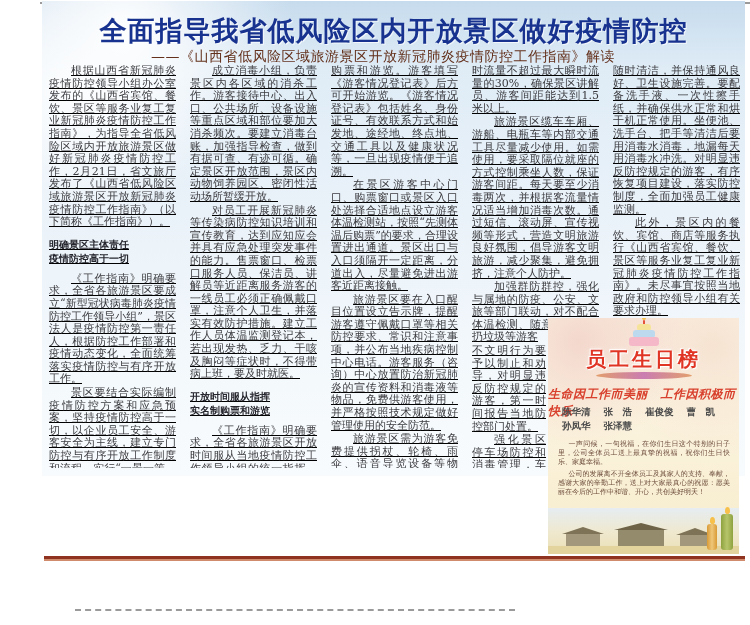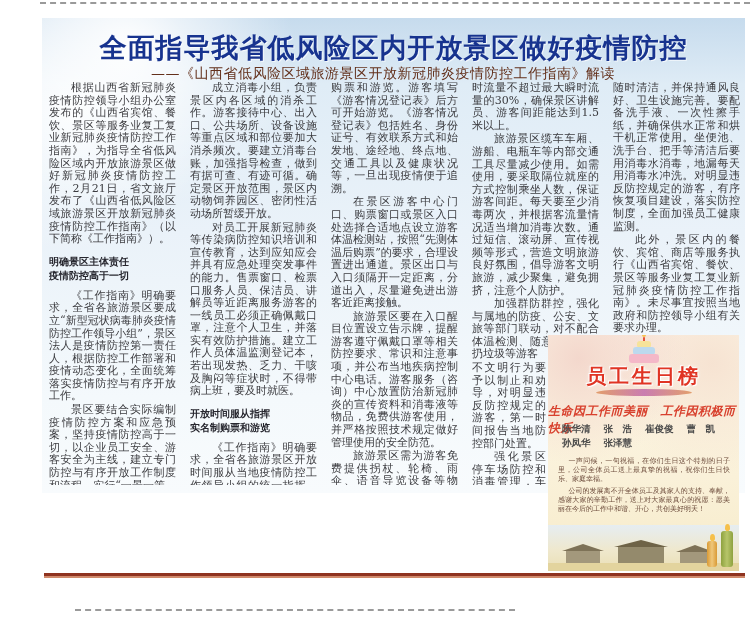--- a/index.html
+++ b/index.html
@@ -11,42 +11,42 @@
   .dash-top{
     position:absolute;left:40px;top:2px;width:710px;height:0;
     border-top:2px dashed #9a9a9a;
   }
   .dash-bottom{
     position:absolute;left:75px;top:609px;width:440px;height:0;
     border-top:2px dashed #9a9a9a;
   }
   
   .article{
-    position:absolute;left:42px;top:18px;width:697px;height:475px;
+    position:absolute;left:42px;top:1px;width:697px;height:475px;
     background:
       radial-gradient(circle at 12% 6%, rgba(255,255,255,.95), rgba(255,255,255,0) 22%),
       radial-gradient(circle at 4% 20%, rgba(255,255,255,.8), rgba(255,255,255,0) 18%),
       linear-gradient(180deg,#c6dbed 0%,#dfecf6 14%,#eaf2f9 45%,#f4f9fc 80%,#f8fbfd 100%);
     padding-left: 6px;
   }
   .headline{
     position:absolute;left:0;top:12px;width:100%;text-align:center;
     font-family:"DejaVu Sans", sans-serif;font-weight:bold;
     font-size:27px;letter-spacing:1px;color:#17338f;
     text-shadow:1px 1px 0 rgba(255,255,255,.7);
   }
   .subhead{
     position:absolute;left:0;top:47px;width:97%;text-align:center;
     font-family:"DejaVu Sans", sans-serif;font-weight:normal;
     font-size:14px;color:#63301b;letter-spacing:.5px;
   }
   
   .cols{
     position:absolute;left:7px;right:5px;top:64px;bottom:8px;
-    display:flex;gap:14px;
+    display:flex;gap:14px;text-decoration:underline;
   }
   .col{flex:1;overflow:hidden;color:#3b3b3f;font-size:11px;line-height:12.6px;}
   .para{text-align:justify;text-indent:2em;margin:0 0 1px 0;}
   .para.cont{text-indent:0;}
   .chead{
     margin:9px 0 7px 0;text-align:left;font-weight:bold;
     color:#26262e;font-size:10px;line-height:14px;
     font-family:"DejaVu Sans", sans-serif;
   }
   .chead .hline{display:block;}

